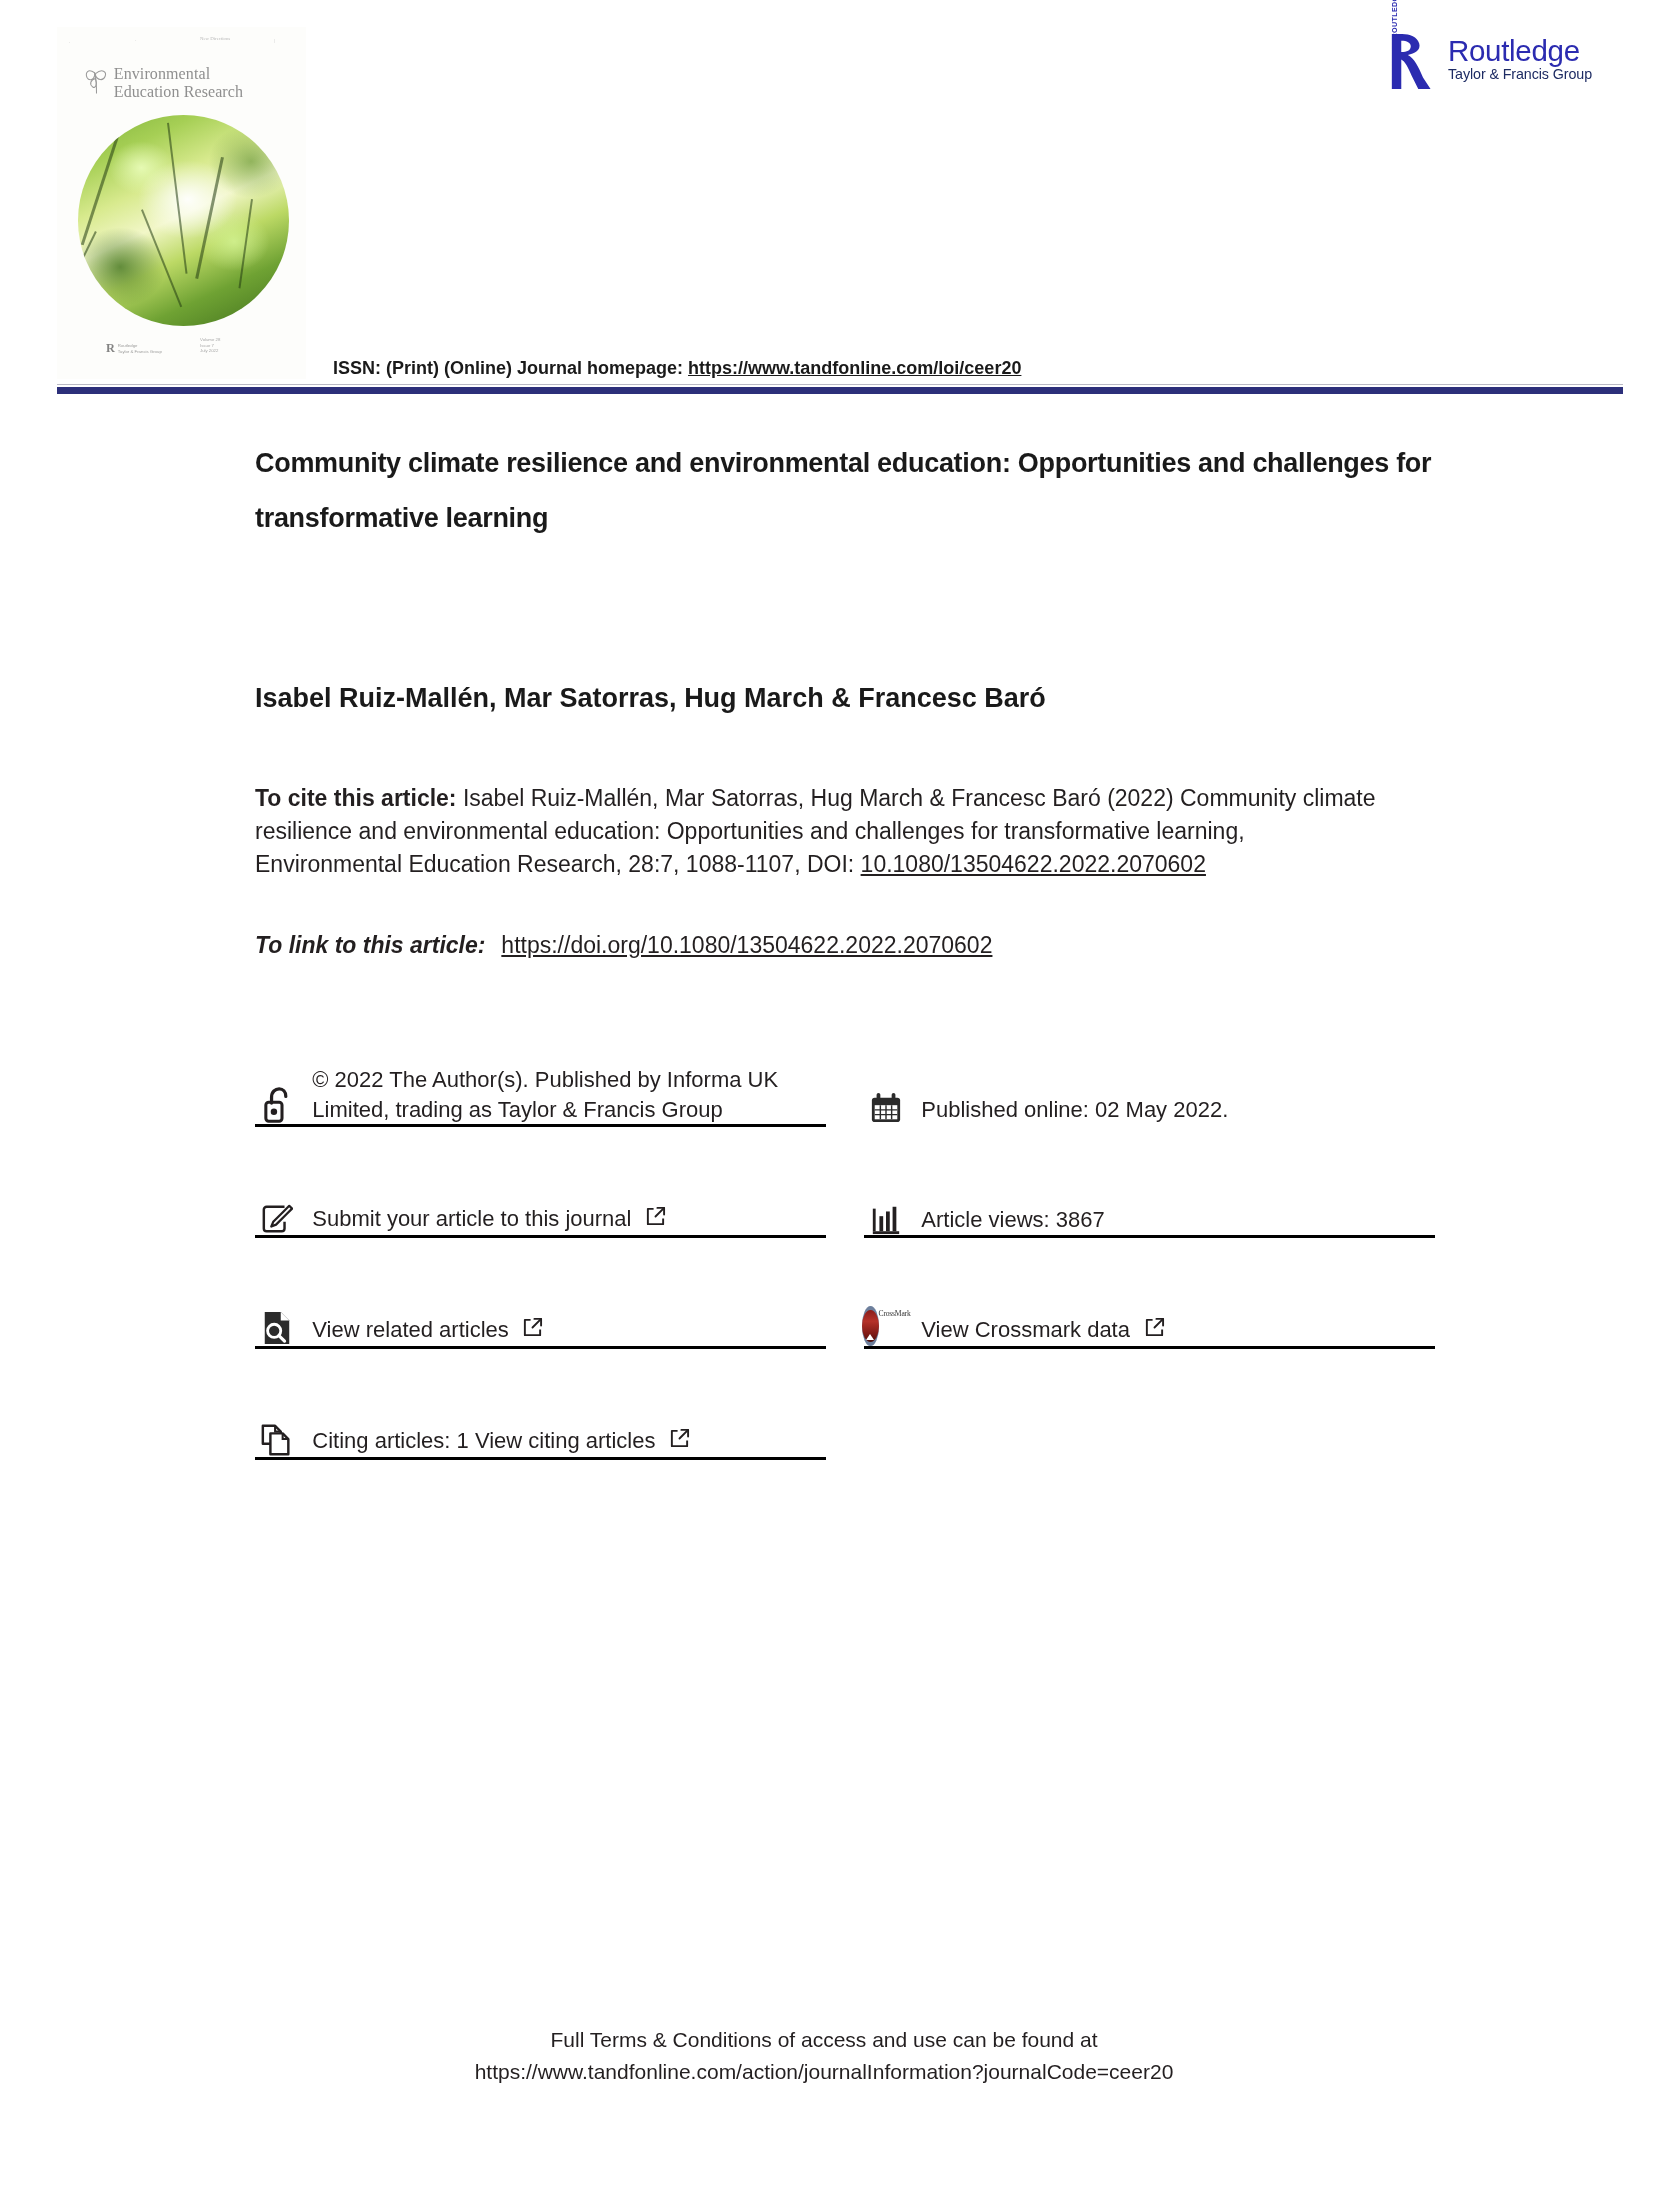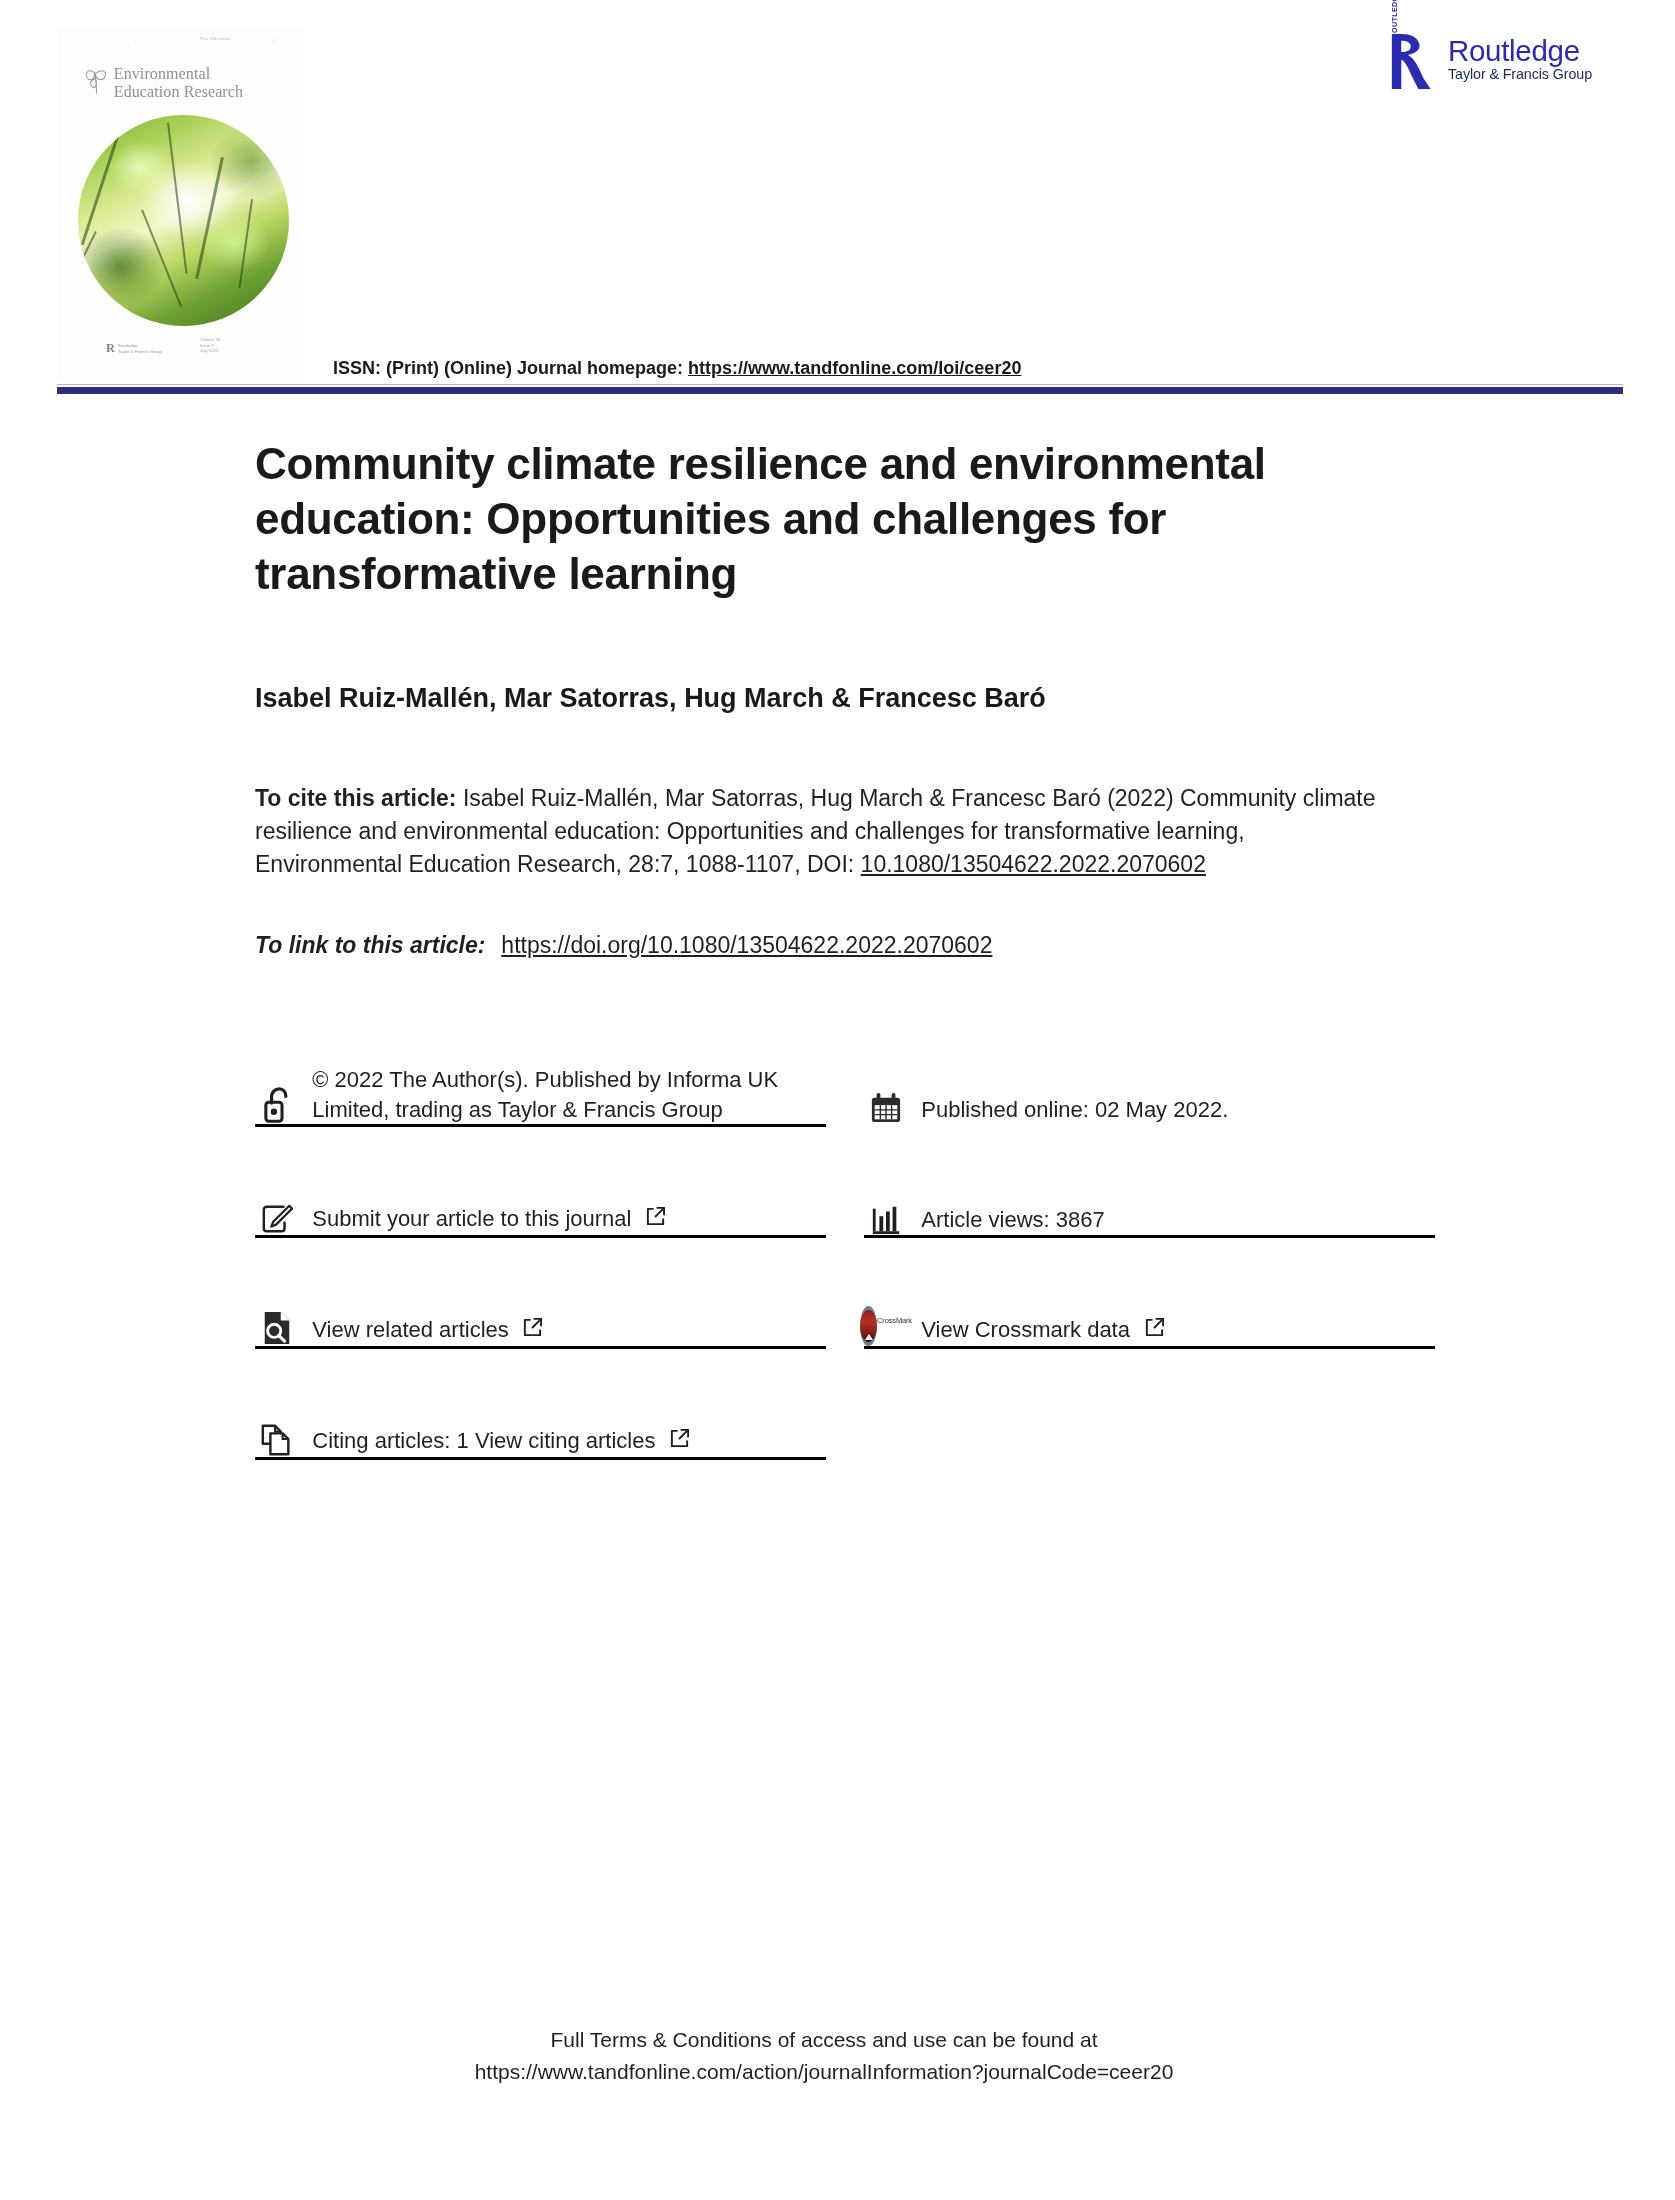--- a/index.html
+++ b/index.html
@@ -213,21 +213,21 @@
     height: 6.7px;
     background: #2c2f7a;
   }
 
   
   .article-title {
     position: absolute;
     left: 255px;
     top: 436px;
     width: 1198px;
-    font-size: 44px;
+    font-size: 27px;
     line-height: 55px;
     font-weight: bold;
     color: #1a1a1a;
     letter-spacing: -0.3px;
   }
 
   .authors {
     position: absolute;
     left: 255px;
     top: 683px;
@@ -346,22 +346,23 @@
     bottom: 1.9px;
     left: 50%;
     transform: translateX(-50%);
     border-left: 4.8px solid transparent;
     border-right: 4.8px solid transparent;
     border-bottom: 6.7px solid #ffffff;
   }
   .crossmark-label {
     font-size: 7.6px;
     color: #333;
-    margin-top: 10px;
+    margin-top: 3px;
     letter-spacing: -0.2px;
+    font-family: Liberation Serif, serif;
   }
 
   
   .footer {
     position: absolute;
     left: 0;
     top: 2024px;
     width: 1648px;
     text-align: center;
     font-size: 21px;

